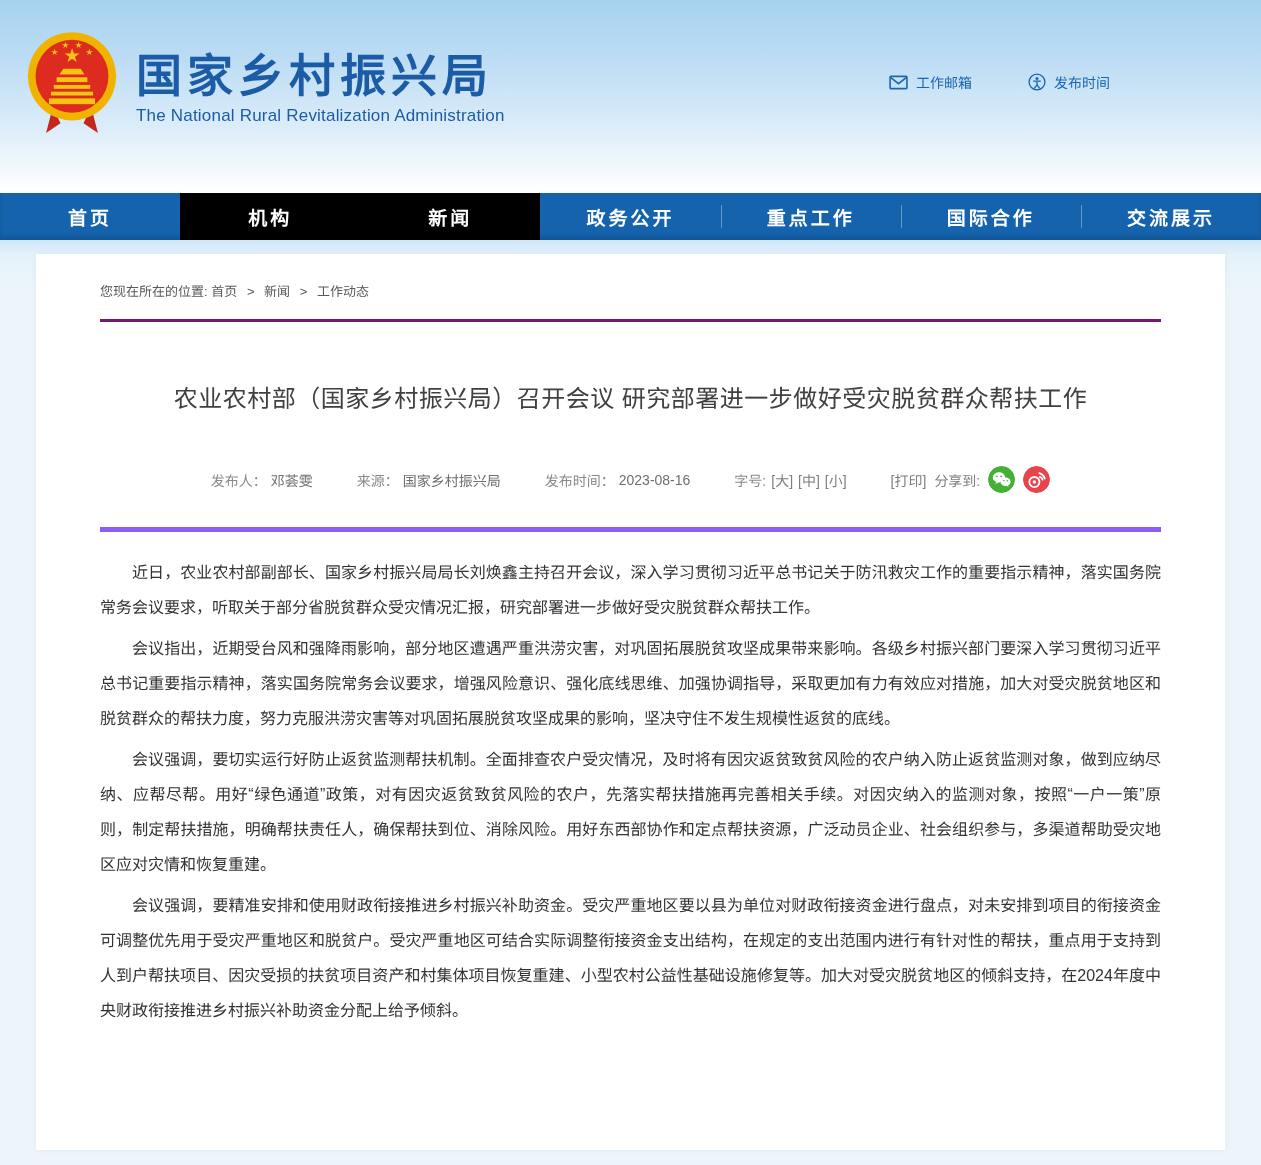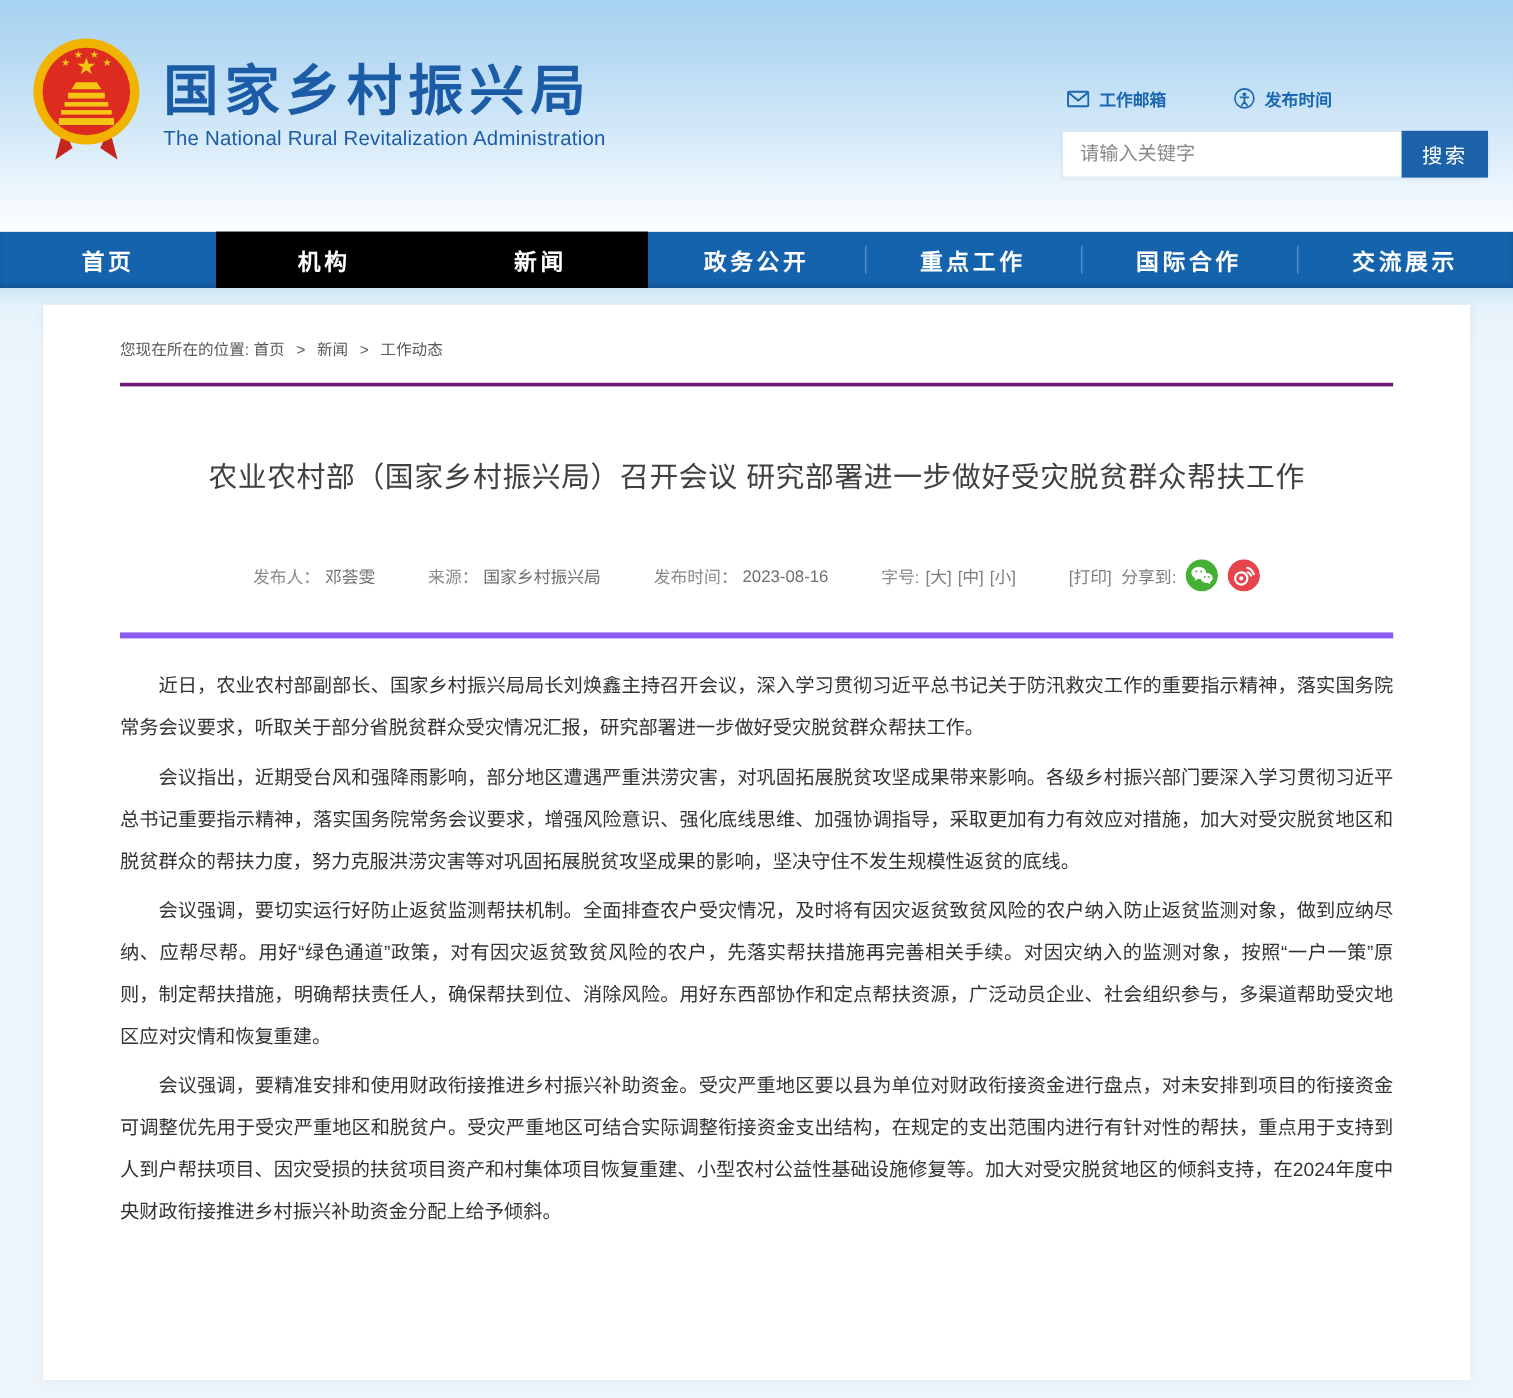--- a/index.html
+++ b/index.html
@@ -19,21 +19,21 @@
   }
   .brand { position:absolute; left:24px; top:30px; display:flex; align-items:center; }
   .emblem { width:96px; height:108px; flex:0 0 auto; }
   .brand-text { margin-left:16px; padding-top:8px; }
   .site-title {
     font-size:46px; font-weight:bold; color:#1c5ca6; letter-spacing:5px; line-height:1.15;
   }
   .site-subtitle { font-size:17px; color:#1c5ca6; margin-top:3px; letter-spacing:0.2px; }
 
   .header-right { position:absolute; right:21px; top:72px; width:355px; }
-  .utils { display:flex; align-items:center; gap:56px; padding-left:4px;font-weight:bold; }
+  .utils { display:flex; align-items:center; gap:56px; padding-left:4px; }
   .util-item { display:flex; align-items:center; gap:8px; font-size:14px; color:#1a67b0; cursor:pointer; }
   .util-item svg { display:block; }
   .search-bar { margin-top:17px; display:flex; height:39px; box-shadow:0 1px 2px rgba(90,140,180,.15); }
   .search-input {
     flex:1; border:1px solid #e2e9ef; border-right:none; background:#fff;
     font-size:16px; color:#333; padding:0 14px; outline:none;
     font-family:"Liberation Sans","DejaVu Sans",sans-serif;
   }
   .search-input::placeholder { color:#8a8a8a; }
   .search-btn {
@@ -133,24 +133,20 @@
       </div>
       <div class="util-item">
         <svg width="18" height="18" viewBox="0 0 20 20">
           <circle cx="10" cy="10" r="8.8" fill="none" stroke="#1a67b0" stroke-width="1.5"></circle>
           <circle cx="10" cy="6.2" r="1.7" fill="#1a67b0"></circle>
           <path d="M6.3 9 h7.4 M10 9 v4.2 l-2.6 3.4 M10 13.2 l2.6 3.4" fill="none" stroke="#1a67b0" stroke-width="1.5" stroke-linecap="round"></path>
         </svg>
         <span>发布时间</span>
       </div>
     </div>
-    <div class="search-bar">
-      <input class="search-input" type="text" placeholder="请输入关键字" style="">
-      <button class="search-btn">搜索</button>
-    </div>
   </div>
 </header>
 
 <nav class="main-nav">
   <div class="nav-item">首页</div>
   <div class="nav-item dark">机构</div>
   <div class="nav-item dark">新闻</div>
   <div class="nav-item">政务公开</div>
   <div class="nav-item sep">重点工作</div>
   <div class="nav-item sep">国际合作</div>

